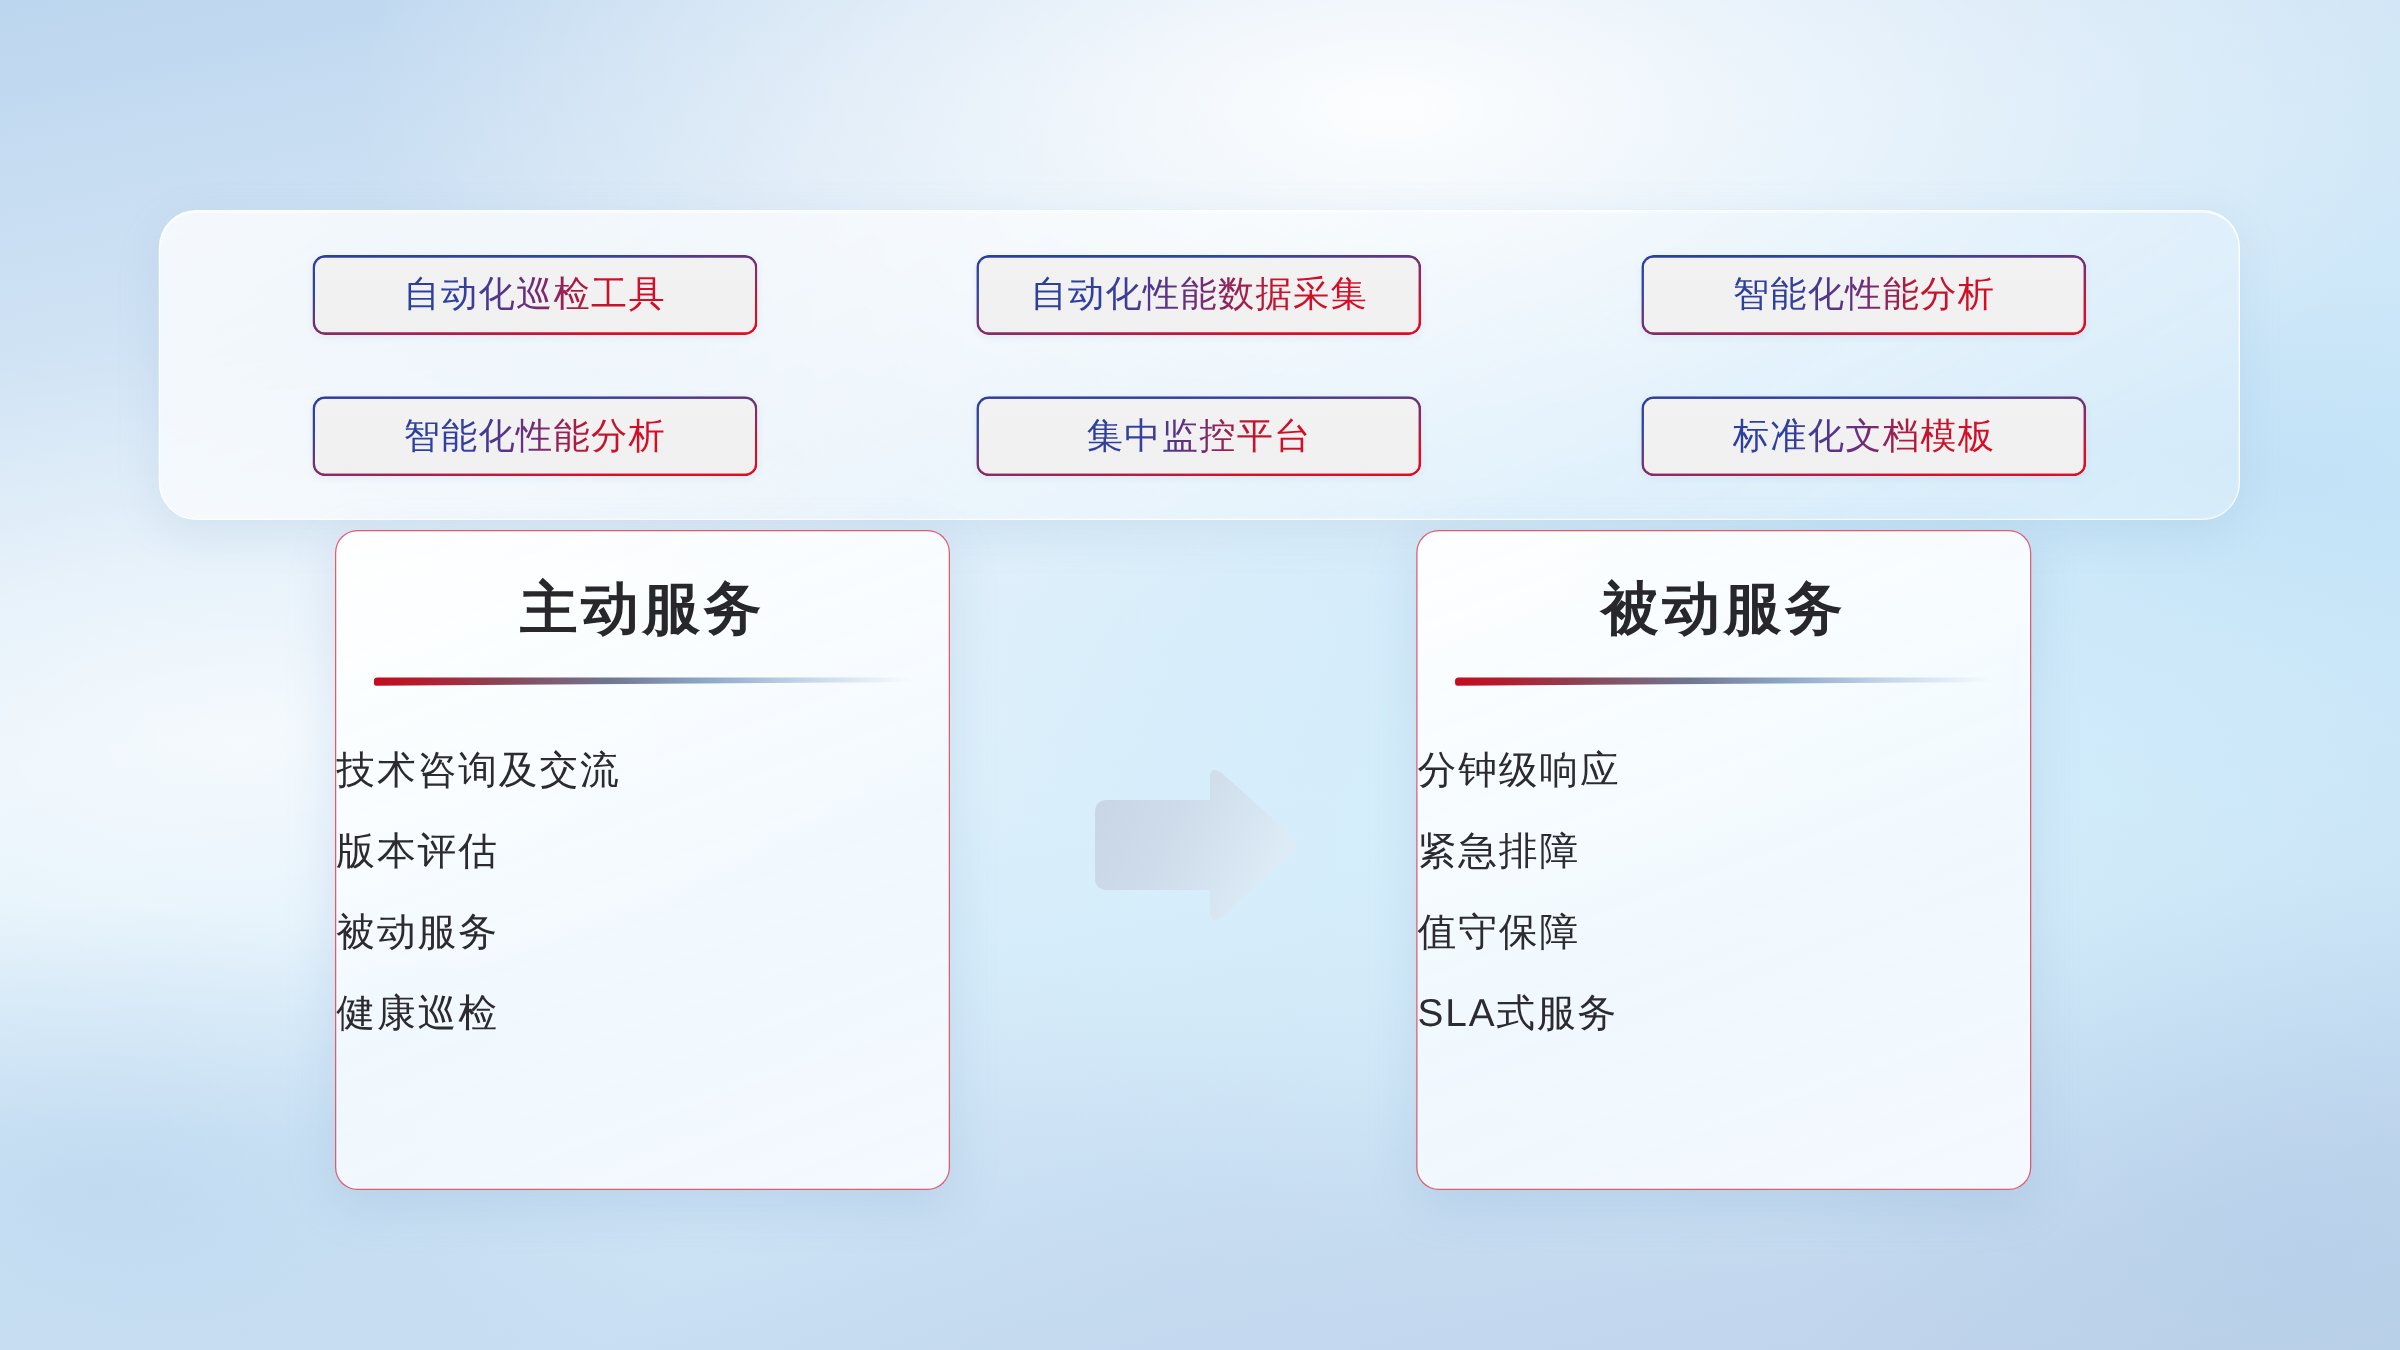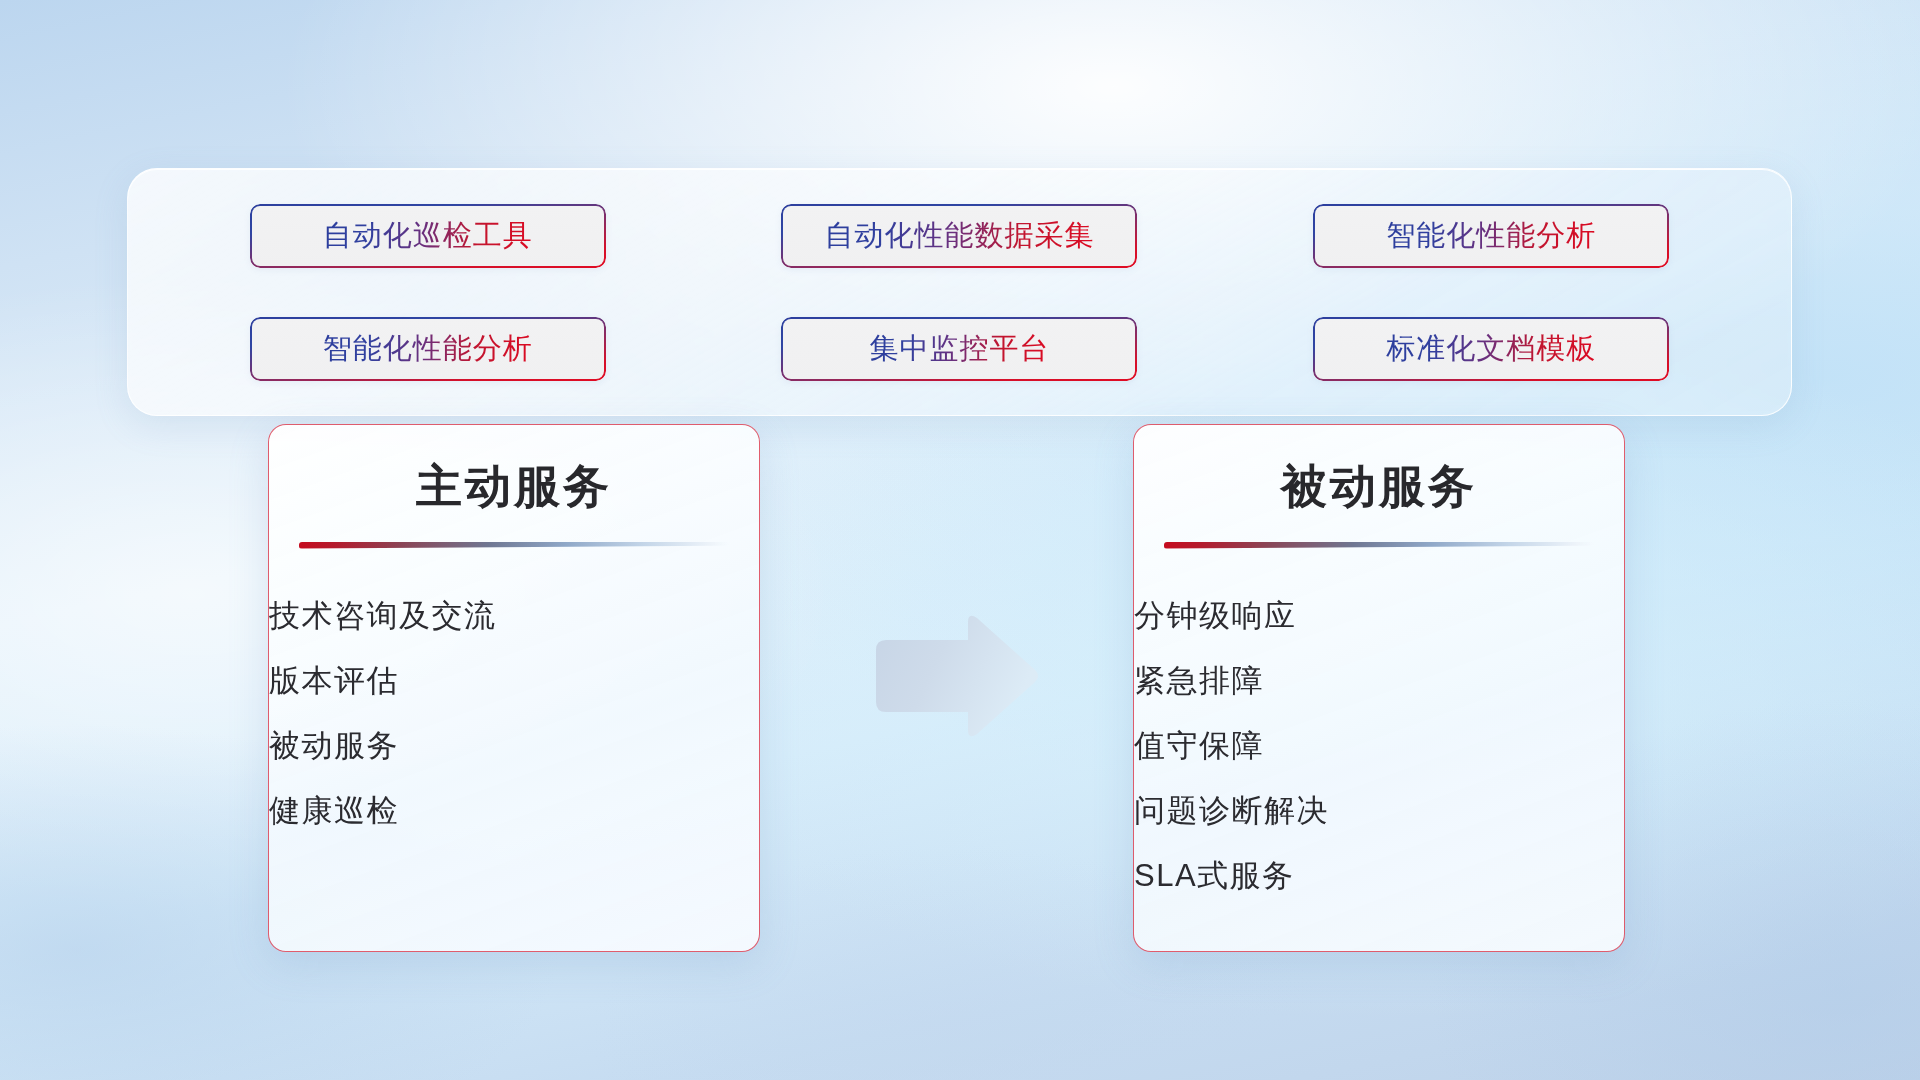--- a/index.html
+++ b/index.html
@@ -217,16 +217,15 @@
   </svg>
 </div>
 
 <div id="card-reactive" class="svc-card">
   <h2 class="svc-title">被动服务</h2>
   <div class="svc-divider"></div>
   <ul class="svc-list">
     <li>分钟级响应</li>
     <li>紧急排障</li>
     <li>值守保障</li>
-    <li>问题诊断解决</li>
     <li>SLA式服务</li>
   </ul>
 </div>
 
 </body></html>

